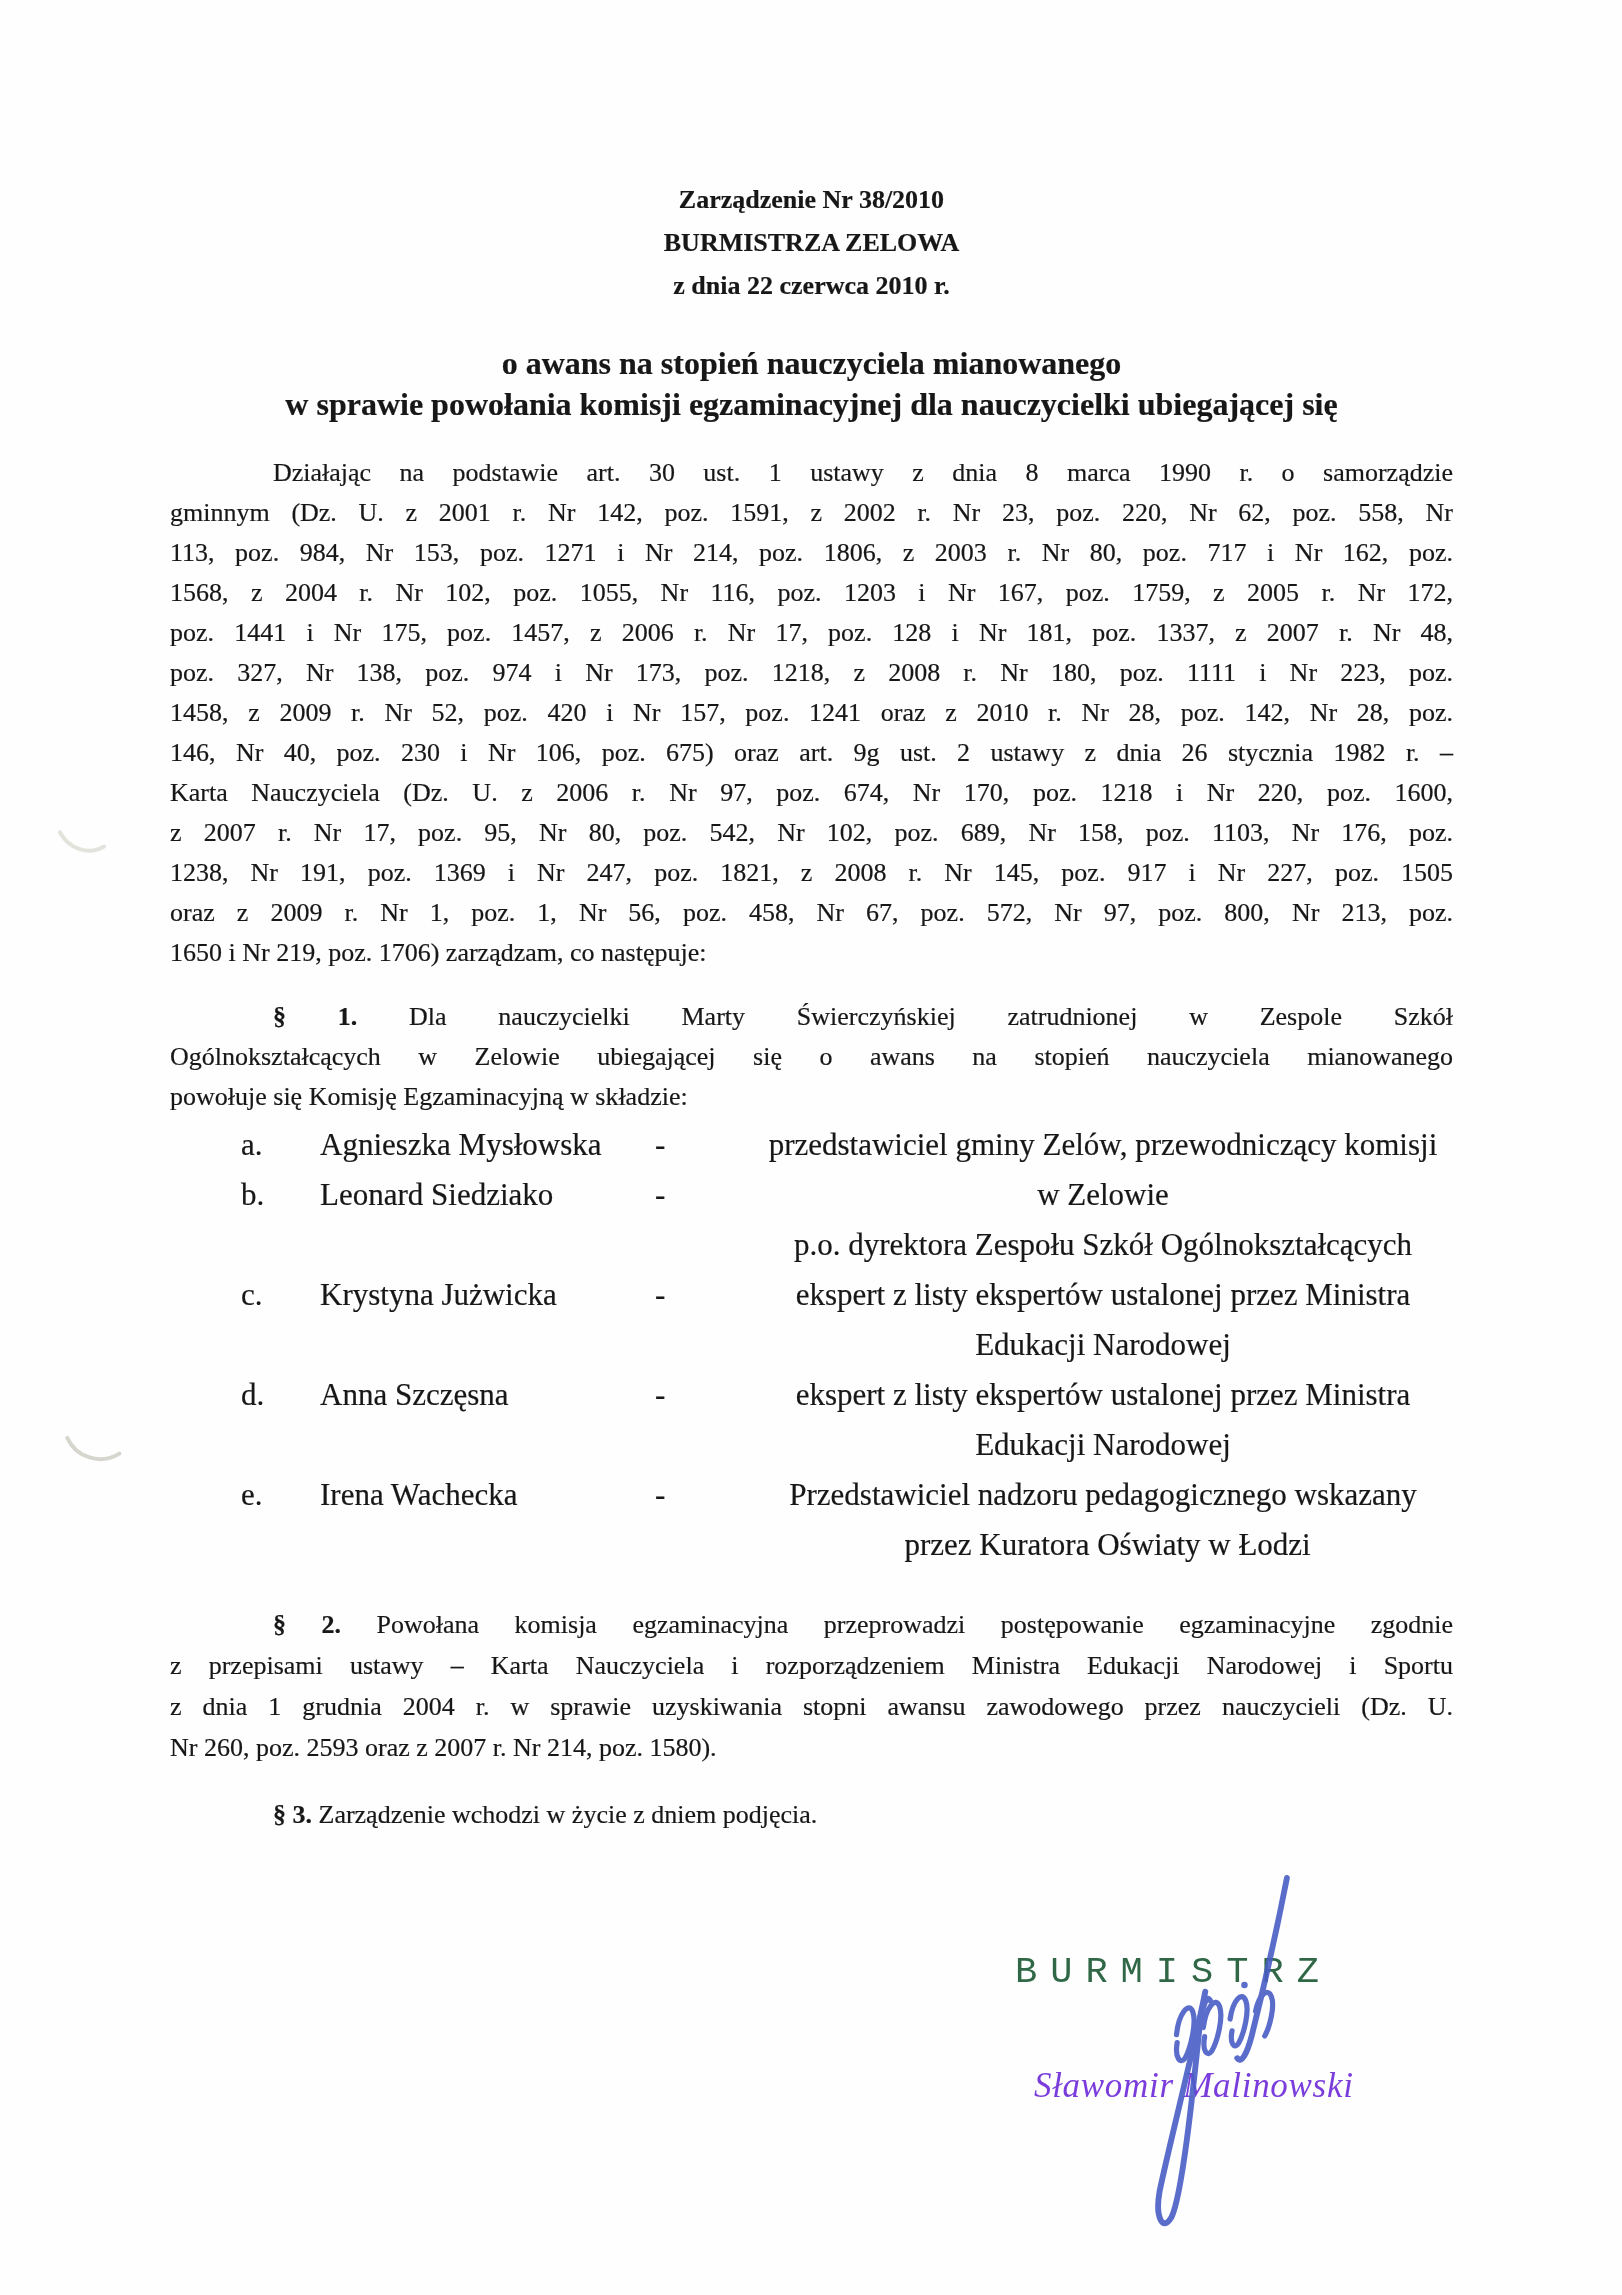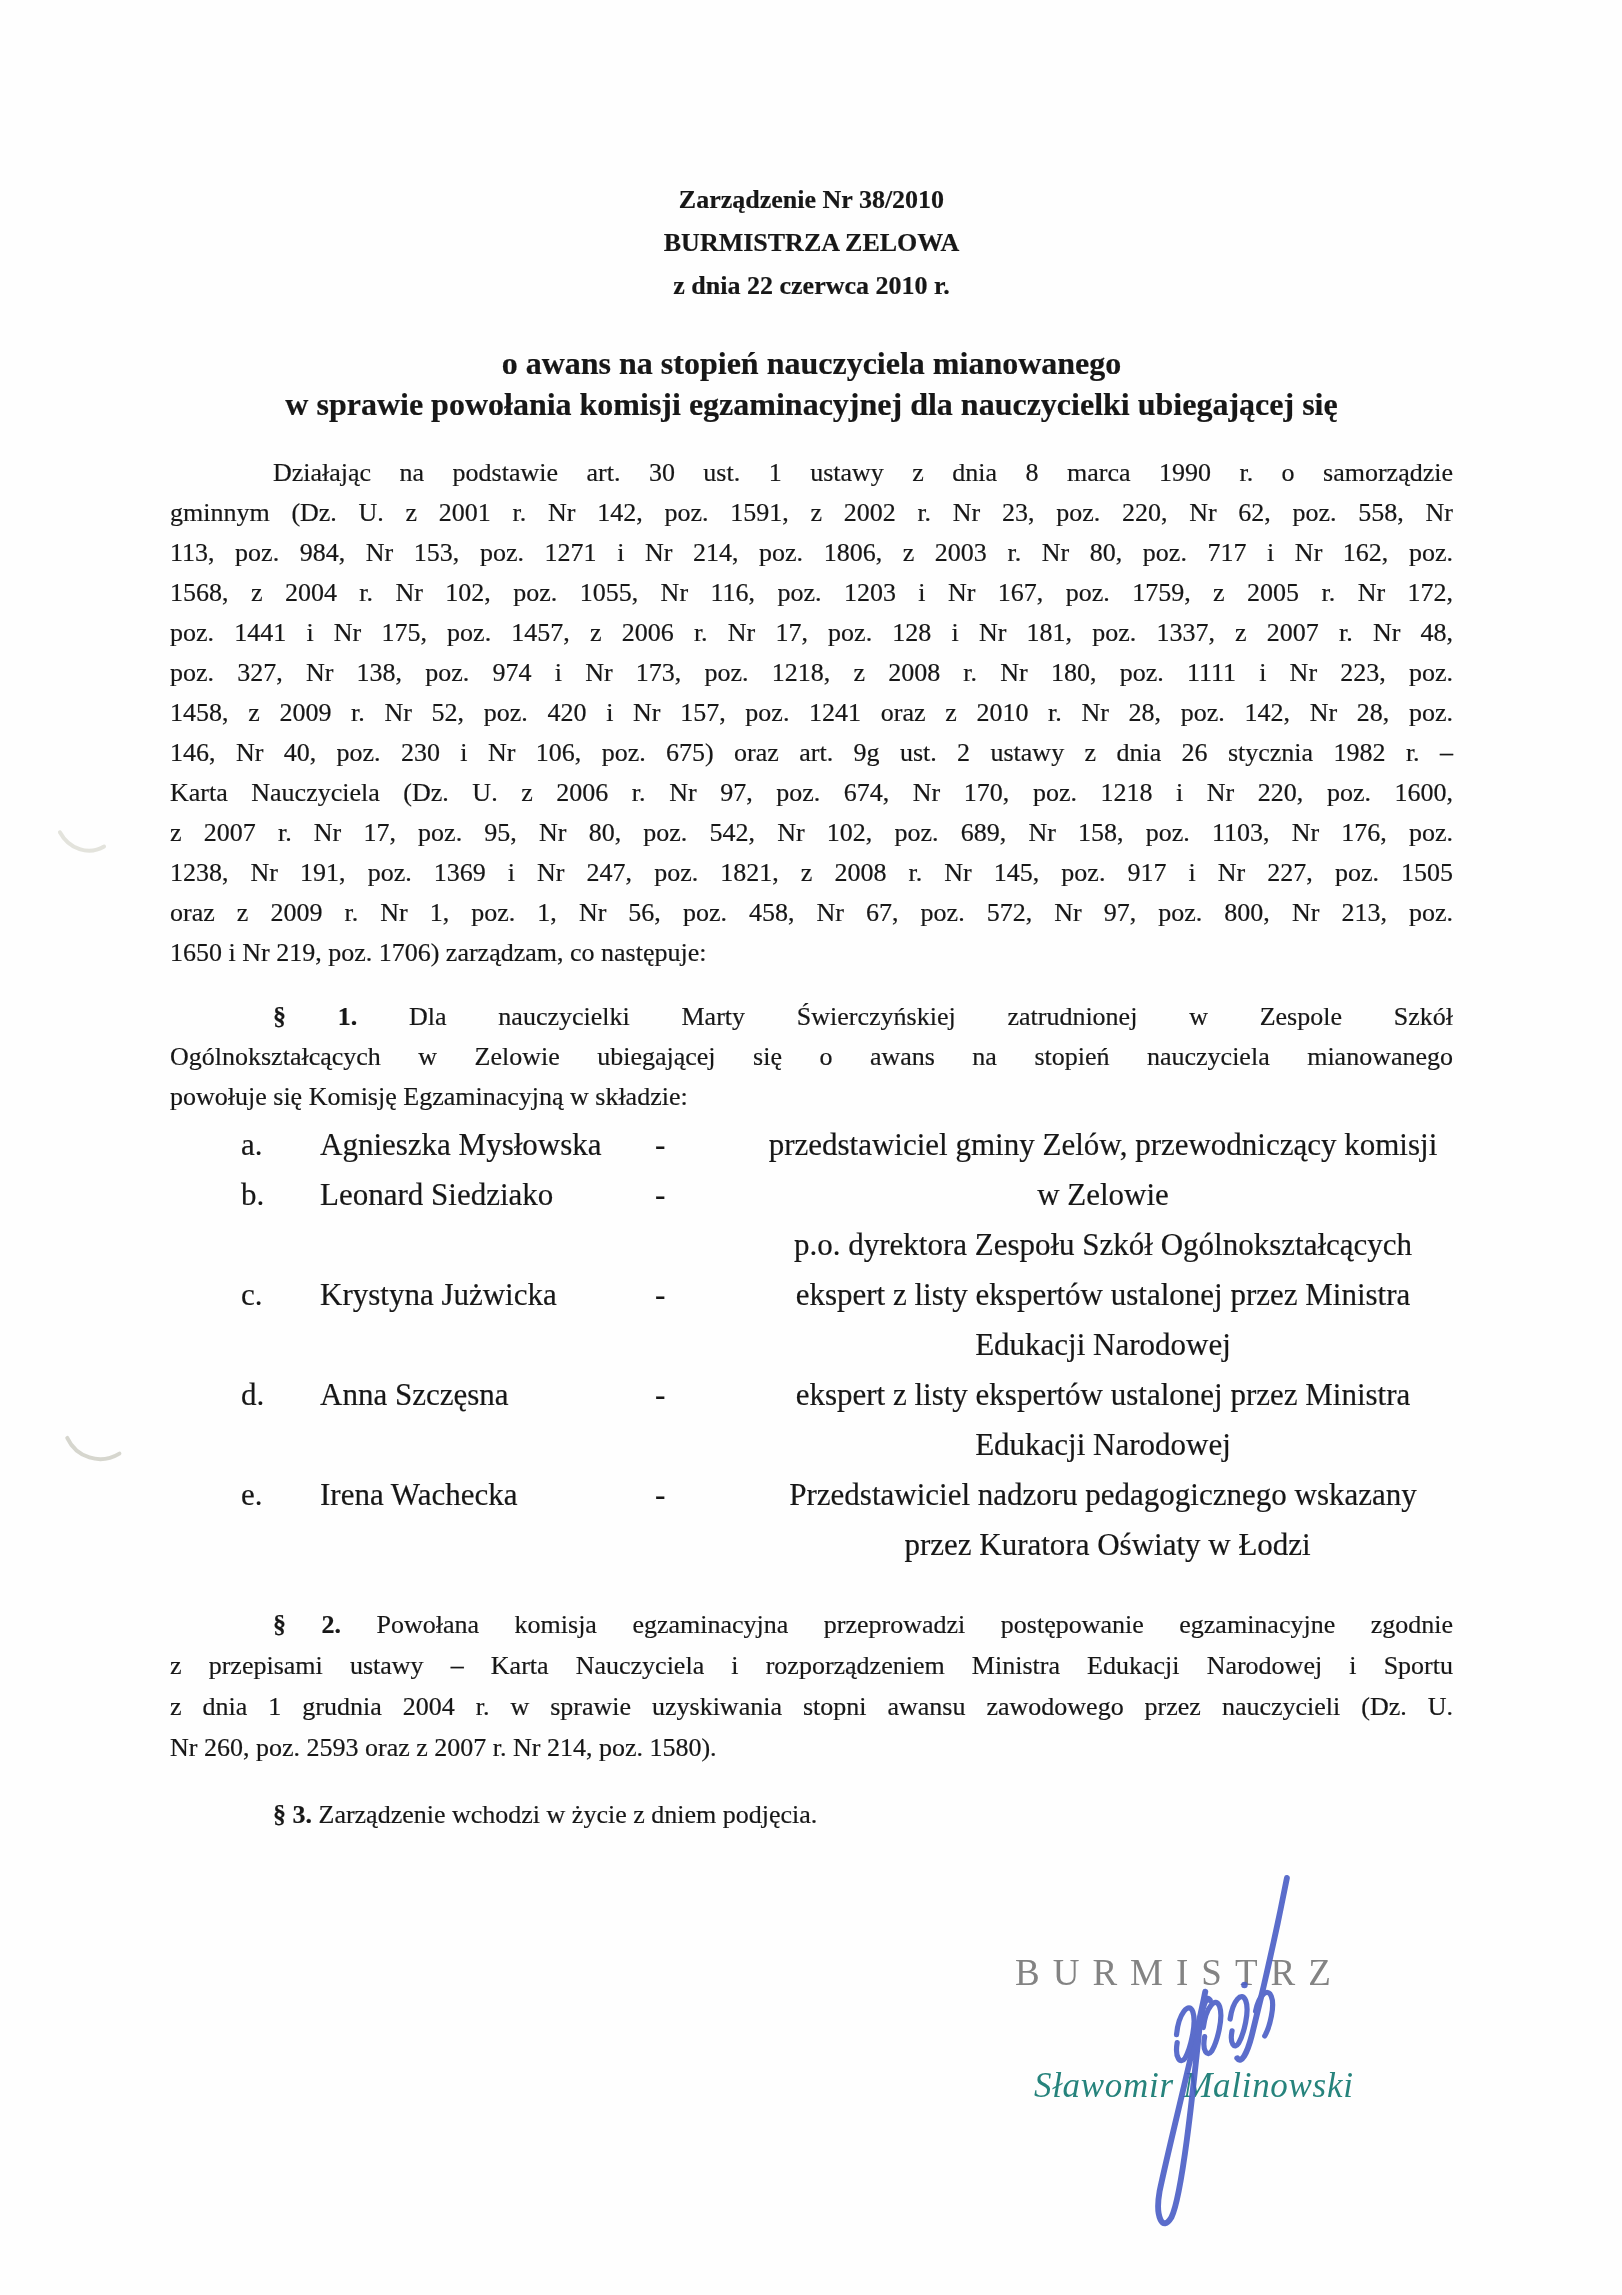--- a/index.html
+++ b/index.html
@@ -152,23 +152,23 @@
     <div class="line indent" style="text-indent:103px;"><b>§ 2.</b><span> Powołana komisja egzaminacyjna przeprowadzi postępowanie egzaminacyjne zgodnie</span></div>
   <div class="line">z przepisami ustawy – Karta Nauczyciela i rozporządzeniem Ministra Edukacji Narodowej i Sportu</div>
       <div class="line">z dnia 1 grudnia 2004 r. w sprawie uzyskiwania stopni awansu zawodowego przez nauczycieli (Dz. U.</div>
       <div class="line">Nr 260, poz. 2593 oraz z 2007 r. Nr 214, poz. 1580).</div>
     </div>
 
   <div id="par3" class="para ink jlines">
     <div class="line indent" style="text-indent:103px;"><b>§ 3.</b><span> Zarządzenie wchodzi w życie z dniem podjęcia.</span></div>
   </div>
 
-  <div class="stamp-title" style="color:#737373;">BURMISTRZ</div>
+  <div class="stamp-title" style="color:#14532d;font-family:Liberation Mono, monospace;">BURMISTRZ</div>
 
-  <div class="stamp-name" style="color:#0f766e;">Sławomir Malinowski</div>
+  <div class="stamp-name" style="color:#6d28d9;">Sławomir Malinowski</div>
 
   <svg class="signature-svg" width="209" height="366" viewBox="0 0 320 560">
     <g fill="none" stroke="#4a5ec6" stroke-linecap="round" stroke-linejoin="round" opacity="0.9">
       <path stroke-width="9" d="M 152 186 C 136 268, 96 424, 82 492 C 75 532, 87 554, 100 532 C 117 498, 134 330, 143 243 C 147 210, 153 190, 159 199" stroke="#4a5ec6"></path>
       <path stroke-width="8" d="M 108 252 C 111 220, 127 200, 133 217 C 139 235, 129 274, 121 288 C 114 298, 105 288, 109 264 M 149 241 C 153 210, 168 192, 174 209 C 180 227, 170 263, 162 277 C 155 287, 147 277, 151 255 M 190 228 C 194 200, 208 184, 214 200 C 220 216, 211 251, 203 265 C 197 275, 189 266, 193 246 M 229 216 C 234 192, 247 179, 253 193 C 259 207, 251 240, 243 254" stroke="#4a5ec6"></path>
       <path stroke-width="9" d="M 277 12 C 263 84, 241 182, 223 254 C 216 281, 207 297, 201 288" stroke="#4a5ec6"></path>
       <circle cx="212" cy="176" r="5" fill="#4a5ec6" stroke="none"></circle>
     </g>
   </svg>
 

